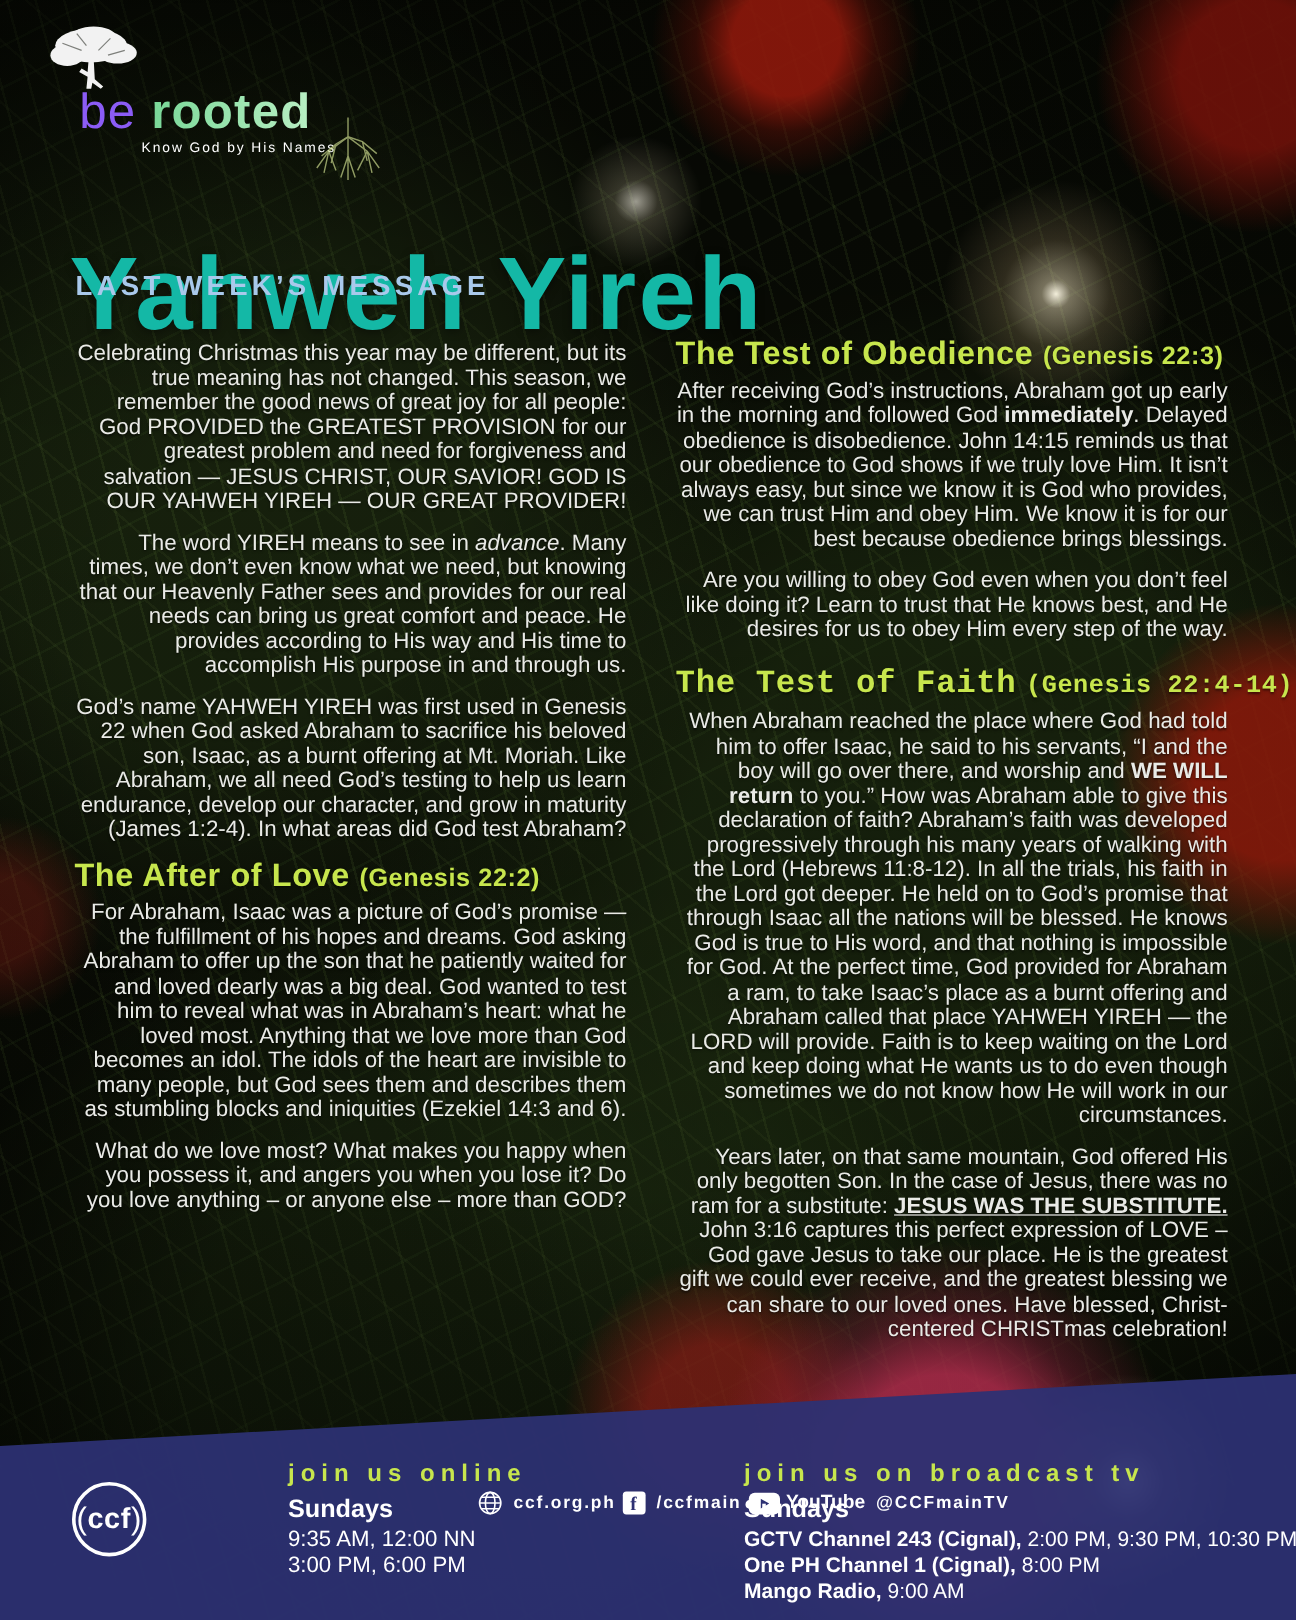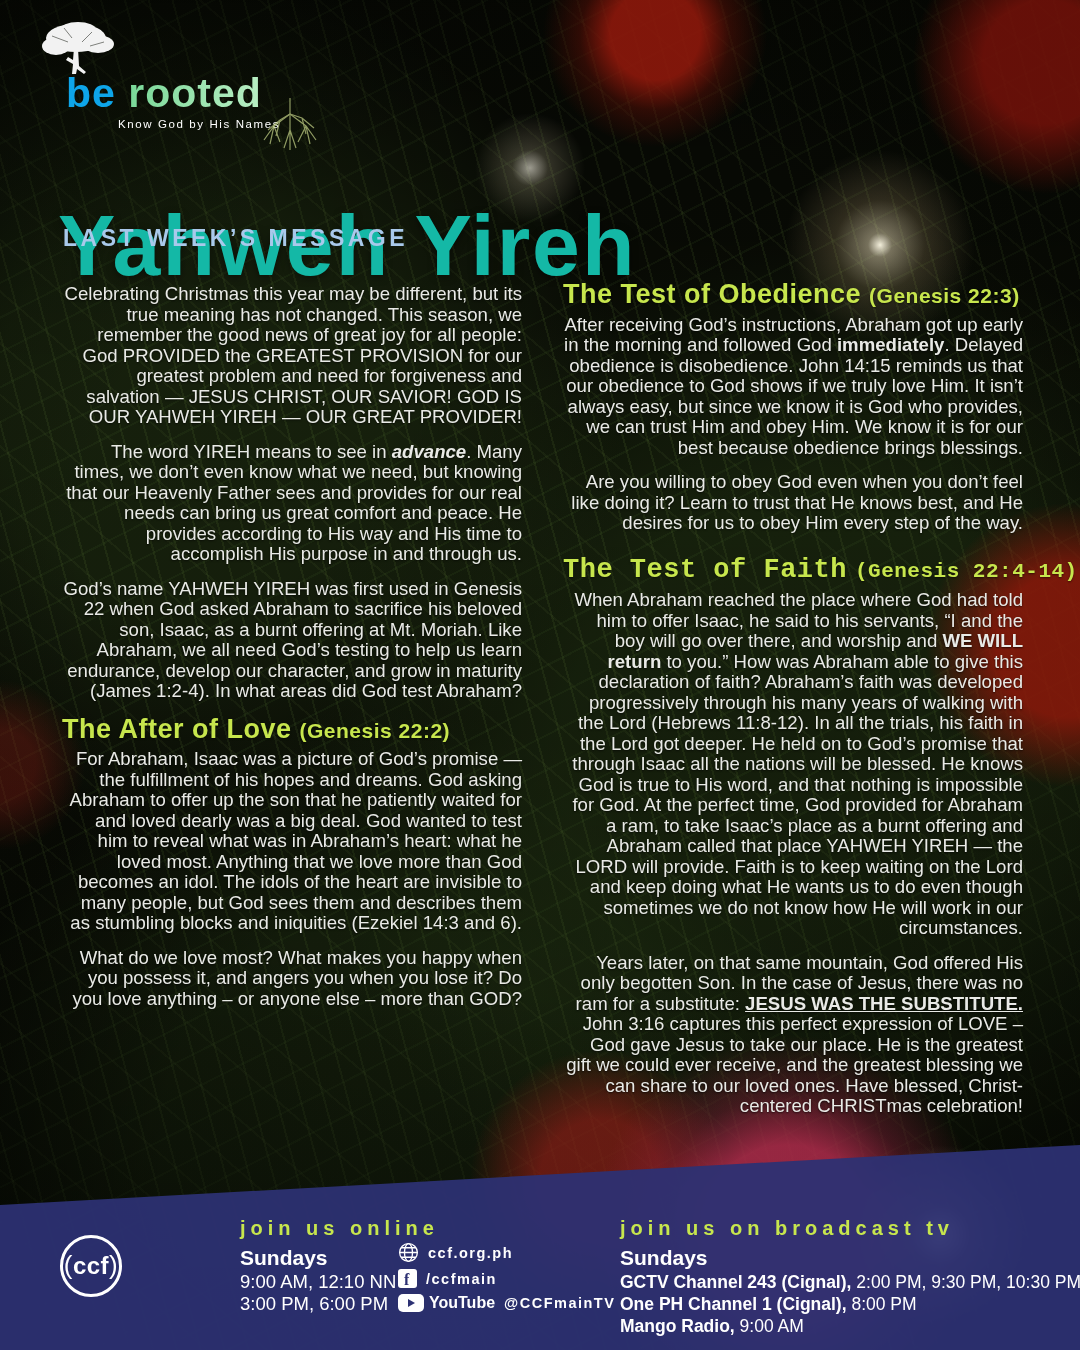--- a/index.html
+++ b/index.html
@@ -27,21 +27,21 @@
       radial-gradient(circle at 76% 56%, rgba(50,76,28,.45) 0 260px, transparent 520px),
       radial-gradient(circle at 35% 85%, rgba(45,68,26,.5) 0 220px, transparent 440px);
   }
 
   
   .brand{position:absolute;left:38px;top:20px;}
   .tree-svg{position:absolute;left:0;top:0;}
   .roots-svg{position:absolute;left:212px;top:76px;opacity:.8;}
   .brand-line{position:absolute;left:28px;top:50px;white-space:nowrap;
     font-size:41px;letter-spacing:1px;}
-  .brand-be{color:#0ea5e9;font-weight:700;}
+  .brand-be{color:#8b5cf6;font-weight:400;}
   .brand-rooted{font-weight:700;color:#8ce0a8;
     background:linear-gradient(90deg,#79d898,#b9efc4);
     -webkit-background-clip:text;background-clip:text;-webkit-text-fill-color:transparent;}
   .brand-tagline{position:absolute;left:80px;top:98px;color:#fff;
     font-size:11.5px;letter-spacing:1.6px;white-space:nowrap;}
 
   
   .title{position:absolute;left:58px;top:138px;font-size:86px;font-weight:700;
     letter-spacing:2px;color:#14b8a6;white-space:nowrap;
     text-shadow:0 2px 8px rgba(0,0,0,.45);}
@@ -70,21 +70,21 @@
     color:#fff;font-weight:700;font-size:24px;letter-spacing:.5px;}
   .ccf-logo .paren{font-weight:400;font-size:26px;position:relative;top:-1px;}
   .f-head{position:absolute;top:72px;color:#c7e64d;font-weight:700;font-size:20px;
     letter-spacing:5px;white-space:nowrap;}
   .f-head.online{left:240px;}
   .f-head.broadcast{left:620px;}
   .f-day{position:absolute;top:101px;color:#fff;font-weight:700;font-size:21px;}
   .f-day.online{left:240px;}
   .f-day.broadcast{left:620px;}
   .f-times{position:absolute;left:240px;top:126px;color:#fff;font-size:18.5px;line-height:22px;}
-  .f-links{position:absolute;left:398px;top:97px;display:flex;flex-direction:column;gap:6px;}
+  .f-links{position:absolute;left:398px;top:97px;display:flex;flex-direction:row;gap:6px;}
   .f-link{display:flex;align-items:center;gap:9px;color:#fff;font-size:14.5px;
     font-weight:700;letter-spacing:1.5px;white-space:nowrap;}
   .fb-box{width:19px;height:19px;background:#fff;border-radius:3px;color:#2d3173;
     display:flex;align-items:flex-end;justify-content:center;font-weight:700;font-size:16px;
     font-family:"Liberation Serif",serif;line-height:17px;}
   .yt-box{width:26px;height:18px;background:#fff;border-radius:5px;position:relative;}
   .yt-box:after{content:"";position:absolute;left:10px;top:5px;border-left:7px solid #2d3173;
     border-top:4px solid transparent;border-bottom:4px solid transparent;}
   .yt-word{font-size:16px;font-weight:700;letter-spacing:0;margin-left:-4px;}
   .f-bc-lines{position:absolute;left:620px;top:126px;color:#fff;font-size:17.5px;line-height:22px;white-space:nowrap;}
@@ -123,21 +123,21 @@
           <path d="M40 18 L52 22 L64 32 M52 22 L56 38"></path>
       </g>
     </svg>
   </div>
 
   <h1 class="title">Yahweh Yireh</h1>
   <div class="subtitle">LAST WEEK’S MESSAGE</div>
 
   <section class="col col-left">
     <p><span>Celebrating Christmas this year may be different, but its true meaning has not changed. This season, we remember the good news of great joy for all people: God PROVIDED the GREATEST PROVISION for our greatest problem and need for forgiveness and salvation — JESUS CHRIST, OUR SAVIOR! GOD IS OUR YAHWEH YIREH — OUR GREAT PROVIDER!</span></p>
-    <p><span>The word YIREH means to see in </span><span style="font-style: italic; font-weight: bold;">advance</span><span>. Many times, we don’t even know what we need, but knowing that our Heavenly Father sees and provides for our real needs can bring us great comfort and peace. He provides according to His way and His time to accomplish His purpose in and through us.</span></p>
+    <p><span>The word YIREH means to see in </span><span style="font-style: italic;">advance</span><span>. Many times, we don’t even know what we need, but knowing that our Heavenly Father sees and provides for our real needs can bring us great comfort and peace. He provides according to His way and His time to accomplish His purpose in and through us.</span></p>
     <p><span>God’s name YAHWEH YIREH was first used in Genesis 22 when God asked Abraham to sacrifice his beloved son, Isaac, as a burnt offering at Mt. Moriah. Like Abraham, we all need God’s testing to help us learn endurance, develop our character, and grow in maturity (James 1:2-4). In what areas did God test Abraham?</span></p>
     <h2 class="sec"><span class="sec-t">The After of Love</span><span class="sec-r">(Genesis 22:2)</span></h2>
     <p><span>For Abraham, Isaac was a picture of God’s promise — the fulfillment of his hopes and dreams. God asking Abraham to offer up the son that he patiently waited for and loved dearly was a big deal. God wanted to test him to reveal what was in Abraham’s heart: what he loved most. Anything that we love more than God becomes an idol. The idols of the heart are invisible to many people, but God sees them and describes them as stumbling blocks and iniquities (Ezekiel 14:3 and 6).</span></p>
     <p><span>What do we love most? What makes you happy when you possess it, and angers you when you lose it? Do you love anything – or anyone else – more than GOD?</span></p>
   </section>
 
   <section class="col col-right">
     <h2 class="sec sec-first"><span class="sec-t">The Test of Obedience</span><span class="sec-r">(Genesis 22:3)</span></h2>
     <p><span>After receiving God’s instructions, Abraham got up early in the morning and followed God </span><span style="font-weight: 700;">immediately</span><span>. Delayed obedience is disobedience. John 14:15 reminds us that our obedience to God shows if we truly love Him. It isn’t always easy, but since we know it is God who provides, we can trust Him and obey Him. We know it is for our best because obedience brings blessings.</span></p>
     <p><span>Are you willing to obey God even when you don’t feel like doing it? Learn to trust that He knows best, and He desires for us to obey Him every step of the way.</span></p>
@@ -149,21 +149,21 @@
   <footer class="footer">
     <div class="ccf-logo">
         <span class="paren">(</span>
         <span>ccf</span>
         <span class="paren">)</span>
       </div>
 
     <div class="f-head online">join us online</div>
     <div class="f-day online">Sundays</div>
     <div class="f-times">
-      <div>9:00 AM, 12:10 NN</div>
+      <div>9:35 AM, 12:00 NN</div>
       <div>3:00 PM, 6:00 PM</div>
     </div>
 
     <div class="f-links">
       <div class="f-link">
         <svg width="21" height="21" viewBox="0 0 22 22" fill="none" stroke="#fff" stroke-width="1.4">
           <circle cx="11" cy="11" r="9.3"></circle>
             <ellipse cx="11" cy="11" rx="4.2" ry="9.3"></ellipse>
           <line x1="1.7" y1="11" x2="20.3" y2="11"></line>
             <line x1="3" y1="6" x2="19" y2="6"></line>

